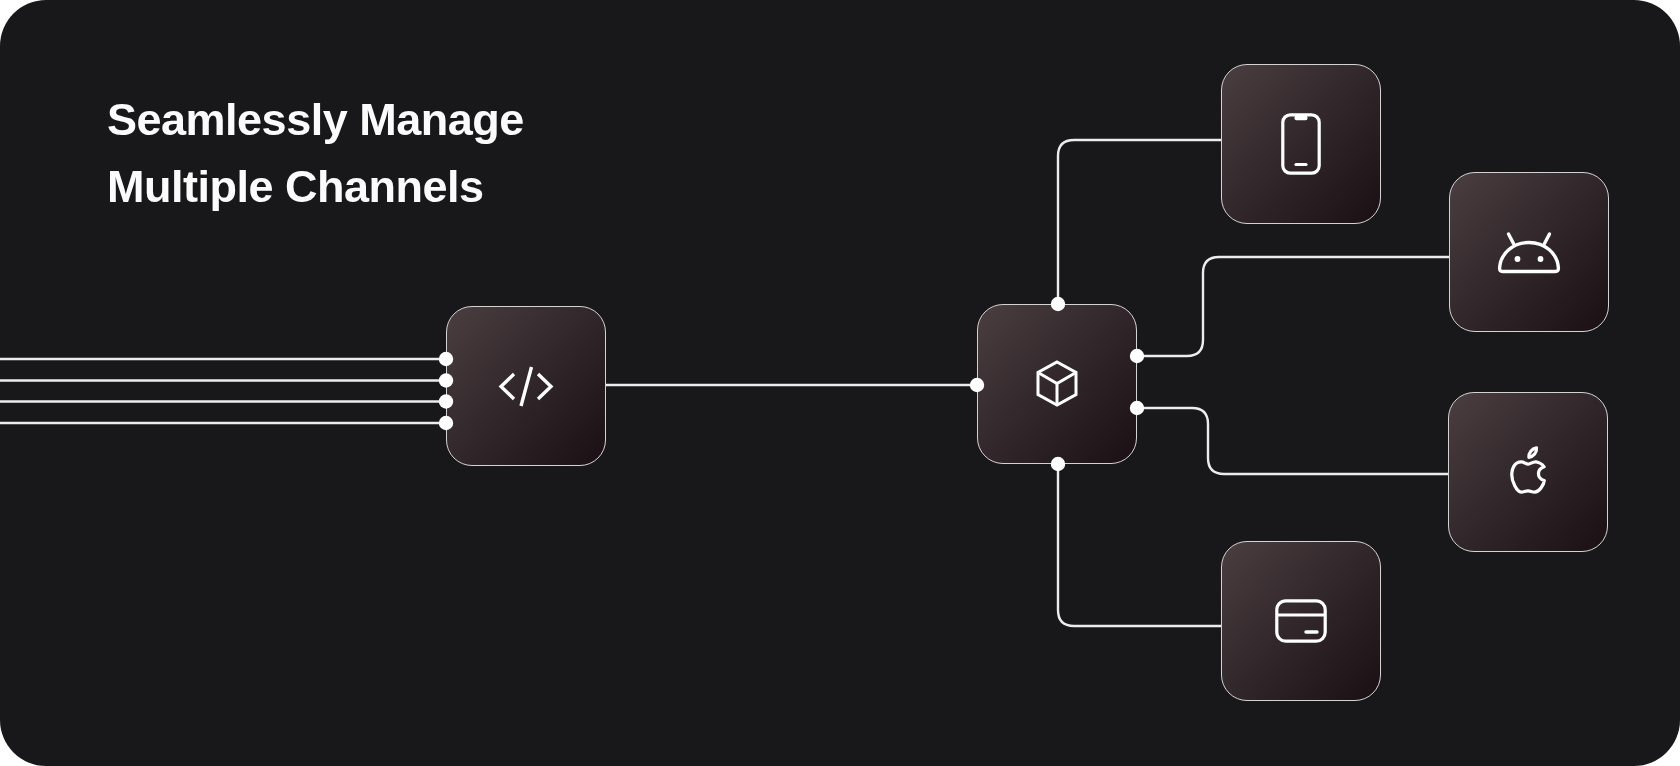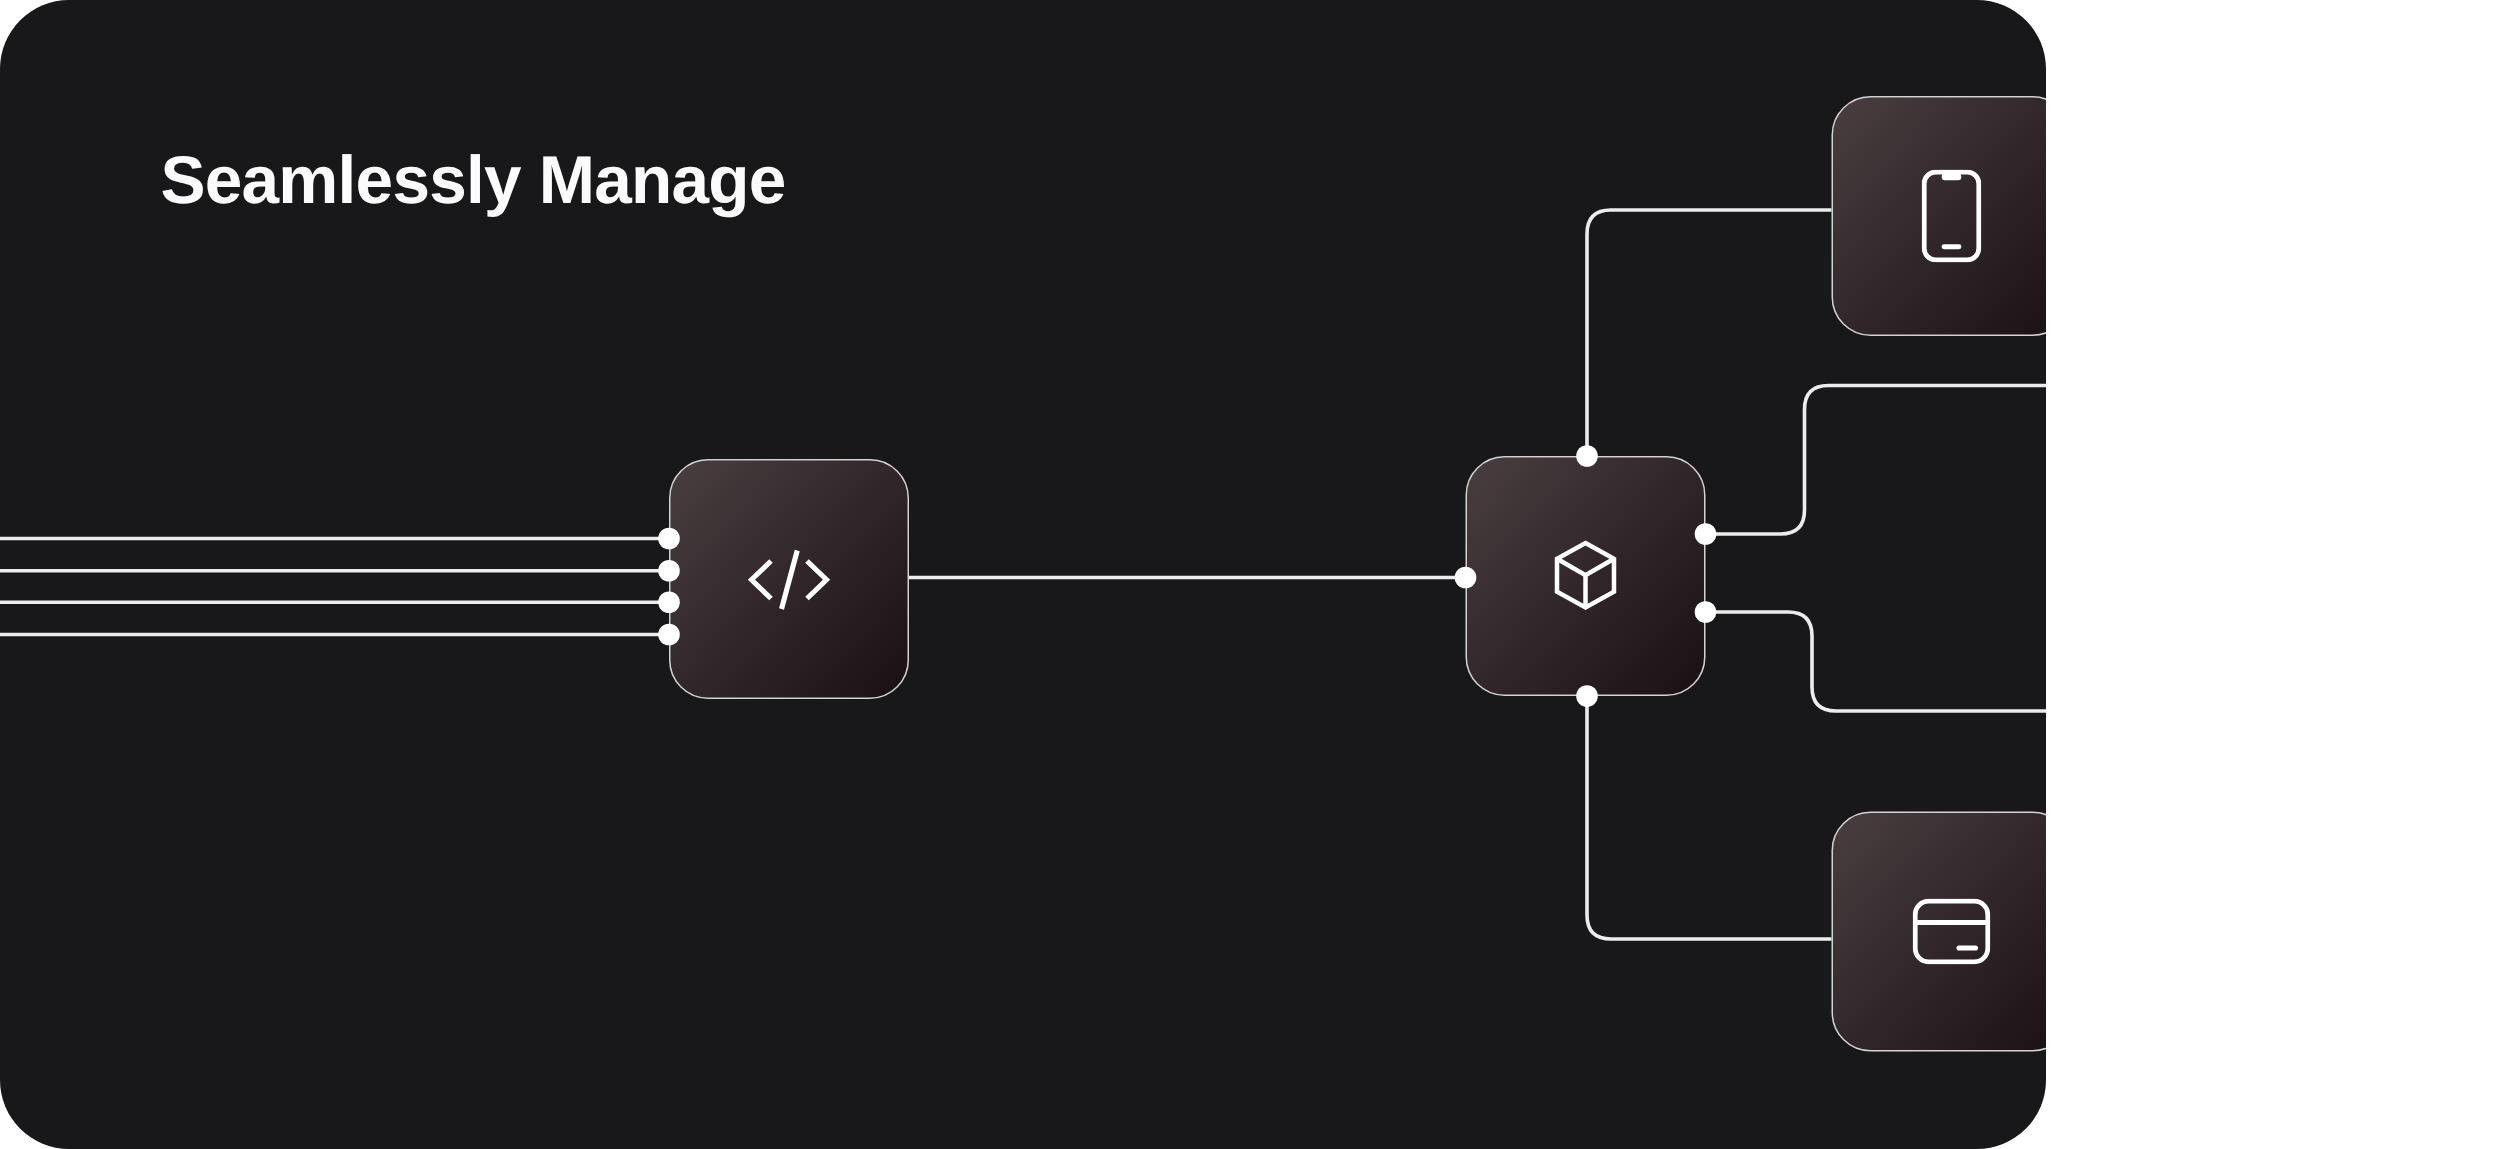--- a/index.html
+++ b/index.html
@@ -1,17 +1,17 @@
 <!DOCTYPE html>
 <html><head>
 <meta charset="utf-8">
 <style>
   html,body{margin:0;padding:0;background:#ffffff;}
   body{width:1680px;height:766px;overflow:hidden;font-family:"Liberation Sans",sans-serif;}
-  .panel{position:relative;width:1364px;height:766px;background:#18181b;border-radius:46px;overflow:hidden;}
+  .panel{position:relative;width:1680px;height:766px;background:#18181b;border-radius:46px;overflow:hidden;}
   .title{position:absolute;left:107px;top:86px;margin:0;font-weight:700;font-size:45px;line-height:67px;
          letter-spacing:-0.5px;color:#fbfbfb;font-family:"Liberation Sans",sans-serif;}
   svg.layer{position:absolute;left:0;top:0;width:1680px;height:766px;}
   .wires-layer{z-index:1;}
   .dots-layer{z-index:3;pointer-events:none;}
   .node{position:absolute;z-index:2;width:160px;height:160px;box-sizing:border-box;border-radius:26px;
         background:linear-gradient(133deg,#4a3e41 0%,#352a2d 42%,#1a1013 100%);
         border:1.6px solid #d4d2d3;
         display:flex;align-items:center;justify-content:center;}
   .n-code{left:446px;top:306px;}
@@ -21,21 +21,21 @@
   .n-apple{left:1448px;top:392px;}
   .n-card{left:1221px;top:541px;}
   .node svg{display:block;}
   .ic{stroke:#ffffff;fill:none;}
 </style>
 </head>
 <body>
 
 <div class="panel">
 
-  <h1 class="title"><span>Seamlessly Manage</span><br></h1>
+  <h1 class="title"><span>Seamlessly Manage</span><br><span>Multiple Channels</span></h1>
 
   <svg class="layer wires-layer" viewBox="0 0 1680 766">
     <g stroke="#ececec" stroke-width="2.4" fill="none">
       <path d="M0 359 H446"></path>
       <path d="M0 380.5 H446"></path>
       <path d="M0 401.5 H446"></path>
       <path d="M0 423 H446"></path>
       <path d="M606 385 H977"></path>
       <path d="M1058 304 V156 Q1058 140 1074 140 H1221"></path>
       <path d="M1137 356 H1187 Q1203 356 1203 340 V273 Q1203 257 1219 257 H1449"></path>

